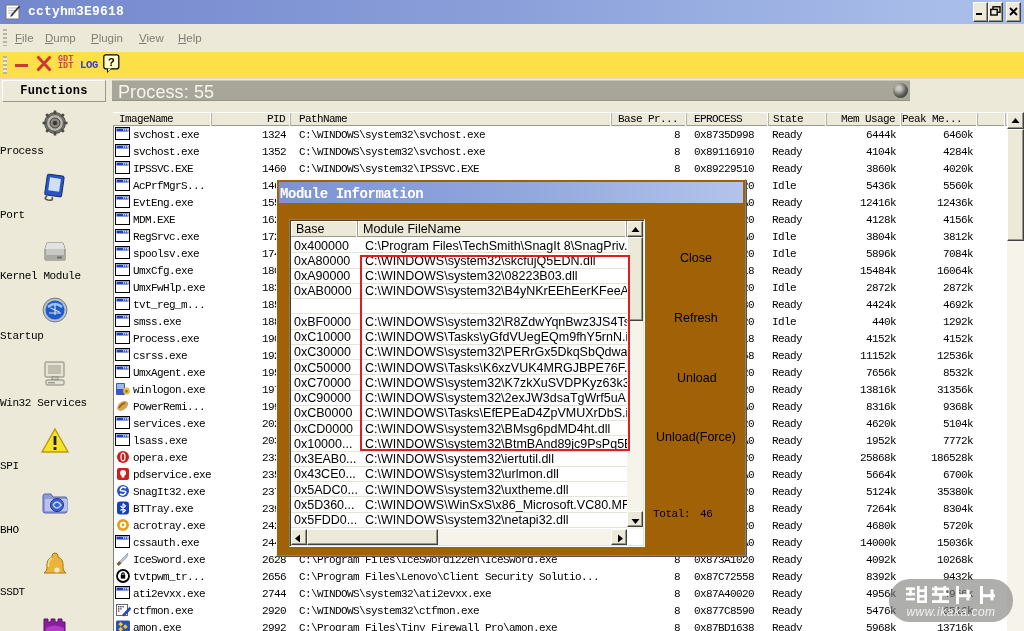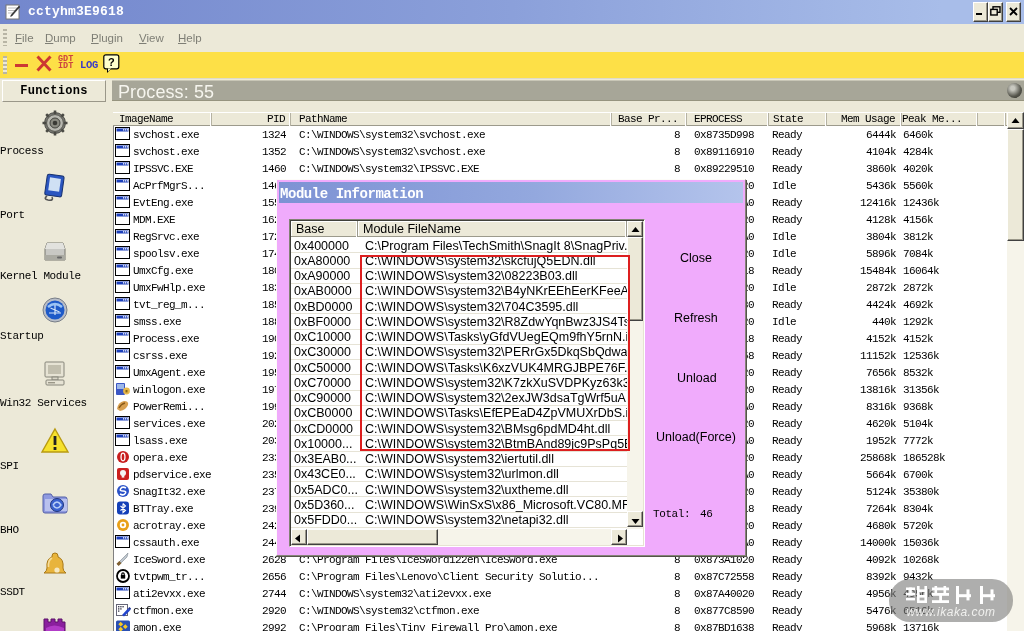--- a/index.html
+++ b/index.html
@@ -14,43 +14,43 @@
 .mi{position:absolute;top:8px;color:#7e7e75;font:11.5px "Liberation Sans",sans-serif}
 .mi u{text-decoration:underline}
 
 #tbar{position:absolute;left:0;top:52px;width:1024px;height:27px;background:#fde047;border-bottom:1px solid #dedbc8}
 
 #fnbox{position:absolute;left:2px;top:80px;width:104px;height:22px;background:#ece9d8;border:1px solid #9a9789;border-top-color:#fff;border-left-color:#fff;text-align:center;font:bold 12px "Liberation Mono",monospace;line-height:20px;letter-spacing:0.3px}
 #sidebar{position:absolute;left:0;top:102px;width:107px;height:529px;background:#ece9d8}
 .sic{position:absolute;left:40px;width:30px;height:30px}
 .slb{position:absolute;left:0;width:107px;text-align:left;font:11px "Liberation Mono",monospace;letter-spacing:-0.4px;color:#000}
 
-#pbar{position:absolute;left:112px;top:80px;width:912px;height:21px;background:#a7a698;border-top:1px solid #c8c6b6;border-bottom:1px solid #96947f}
+#pbar{position:absolute;left:112px;top:80px;width:798px;height:21px;background:#a7a698;border-top:1px solid #c8c6b6;border-bottom:1px solid #96947f}
 #pbar .t{position:absolute;left:6px;top:1px;color:#f6f5ee;font:18px "Liberation Sans",sans-serif;letter-spacing:0.1px}
 #pbar .gear{position:absolute;right:2px;top:2px;width:15px;height:15px;border-radius:50%;background:radial-gradient(circle at 38% 35%,#c8c8c0 15%,#55554c 60%,#2e2e28 100%)}
 
 #tbl{position:absolute;left:113px;top:112px;width:911px;height:519px;background:#fff;border-left:1px solid #808080}
 #thead{position:absolute;left:113px;top:112px;width:894px;height:14px;background:#ece9d8;border-top:1px solid #fff;border-bottom:1px solid #9c9a8c}
 .hc{position:absolute;top:0;height:13px;font:11px "Liberation Mono",monospace;letter-spacing:-0.6px;border-right:1px solid #b5b2a2;box-shadow:inset -1px 0 0 #fff;padding-top:0px;line-height:13px}
 .trow{position:absolute;left:113px;width:911px;height:17px;font:11px "Liberation Mono",monospace;letter-spacing:-0.6px;line-height:18px;white-space:pre}
 .trow .c{position:absolute;top:0;height:17px;overflow:hidden}
 .ric{position:absolute;left:2px;top:1px;width:16px;height:14px}
 .nm{left:20px;width:92px}
 .pid{left:100px;width:73px;text-align:right}
 .pth{left:186px;width:424px}
 .bp{left:500px;width:67px;text-align:right}
 .ep{left:581px;width:75px}
 .st{left:659px;width:55px}
 .mem{left:700px;width:83px;text-align:right}
-.pk{left:790px;width:70px;}
+.pk{left:790px;width:70px;text-align:right}
 
 #vsb{position:absolute;left:1007px;top:112px;width:17px;height:519px;background:#f6f4ea}
 .sbtn{position:absolute;background:#ece9d8;border:1px solid #fff;border-right-color:#404040;border-bottom-color:#404040;box-shadow:inset -1px -1px 0 #9a9789;text-align:center;color:#000}
 
-#dlg{position:absolute;left:276px;top:179px;width:470px;height:377px;background:#f0abfc;border:1px solid #87857a;border-top-color:#fdfcf8;border-left-color:#fdfcf8;box-shadow:1px 1px 0 #55534a}
+#dlg{position:absolute;left:276px;top:179px;width:470px;height:377px;background:#a16207;border:1px solid #87857a;border-top-color:#fdfcf8;border-left-color:#fdfcf8;box-shadow:1px 1px 0 #55534a}
 #dtitle{position:absolute;left:2px;top:2px;width:464px;height:21px;background:linear-gradient(90deg,#7d92d4 0%,#93a8de 55%,#b4c4ec 100%)}
 #dtitle span{position:absolute;left:1px;top:4px;color:#fff;font:bold 14px "Liberation Mono",monospace;letter-spacing:-0.45px}
 #mlist{position:absolute;left:12px;top:39px;width:356px;height:328px;background:#fff;overflow:hidden;border:1px solid #828274;border-right-color:#fff;border-bottom-color:#fff;box-shadow:inset 1px 1px 0 #40403a, inset -1px -1px 0 #e6e3d2}
 #mlh{position:absolute;left:1px;top:1px;width:336px;height:16px;background:#ece9d8}
 .mhc{position:absolute;top:0;height:16px;font:12.5px "Liberation Sans",sans-serif;line-height:16px;border-right:1px solid #9c9a8c;box-shadow:inset -1px 0 0 #fff,inset 0 -1px 0 #9c9a8c,inset 0 1px 0 #fff,inset 1px 0 0 #fff;padding-left:5px;background:#ece9d8}
 .mrow{position:absolute;left:1px;width:336px;height:18px;font:12.5px "Liberation Sans",sans-serif;line-height:16.5px;white-space:pre;overflow:hidden;z-index:1}
 .msep{position:absolute;left:1px;width:336px;height:1px;background:#e6e3d6;z-index:0}
 .mb{position:absolute;left:3px;top:0;width:64px;overflow:hidden}
 .mf{position:absolute;left:74px;top:0;width:263px;overflow:hidden}
 .dbt{position:absolute;font:12.5px "Liberation Sans",sans-serif;color:#000}
@@ -406,21 +406,20 @@
    <span class="mhc" style="left:67px;width:269px">Module FileName</span>
   </div>
   <div class="mrow" style="top:17.50px"><span class="mb">0x400000</span><span class="mf">C:\Program Files\TechSmith\SnagIt 8\SnagPriv.ex</span></div>
 <div class="msep" style="top:32.40px"></div>
 <div class="mrow" style="top:32.75px"><span class="mb">0xA80000</span><span class="mf">C:\WINDOWS\system32\skcfujQ5EDN.dll</span></div>
 <div class="msep" style="top:47.65px"></div>
 <div class="mrow" style="top:48.00px"><span class="mb">0xA90000</span><span class="mf">C:\WINDOWS\system32\08223B03.dll</span></div>
 <div class="msep" style="top:62.90px"></div>
 <div class="mrow" style="top:63.25px"><span class="mb">0xAB0000</span><span class="mf">C:\WINDOWS\system32\B4yNKrEEhEerKFeeA4.</span></div>
 <div class="msep" style="top:78.15px"></div>
-<div class="mrow" style="top:78.50px"><span class="mb">0xBD0000</span><span class="mf">C:\WINDOWS\system32\704C3595.dll</span></div>
 <div class="msep" style="top:93.40px"></div>
 <div class="mrow" style="top:93.75px"><span class="mb">0xBF0000</span><span class="mf">C:\WINDOWS\system32\R8ZdwYqnBwz3JS4Tse</span></div>
 <div class="msep" style="top:108.65px"></div>
 <div class="mrow" style="top:109.00px"><span class="mb">0xC10000</span><span class="mf">C:\WINDOWS\Tasks\yGfdVUegEQm9fhY5rnN.in</span></div>
 <div class="msep" style="top:123.90px"></div>
 <div class="mrow" style="top:124.25px"><span class="mb">0xC30000</span><span class="mf">C:\WINDOWS\system32\PERrGx5DkqSbQdwauC</span></div>
 <div class="msep" style="top:139.15px"></div>
 <div class="mrow" style="top:139.50px"><span class="mb">0xC50000</span><span class="mf">C:\WINDOWS\Tasks\K6xzVUK4MRGJBPE76F.inf</span></div>
 <div class="msep" style="top:154.40px"></div>
 <div class="mrow" style="top:154.75px"><span class="mb">0xC70000</span><span class="mf">C:\WINDOWS\system32\K7zkXuSVDPKyz63k3V</span></div>

